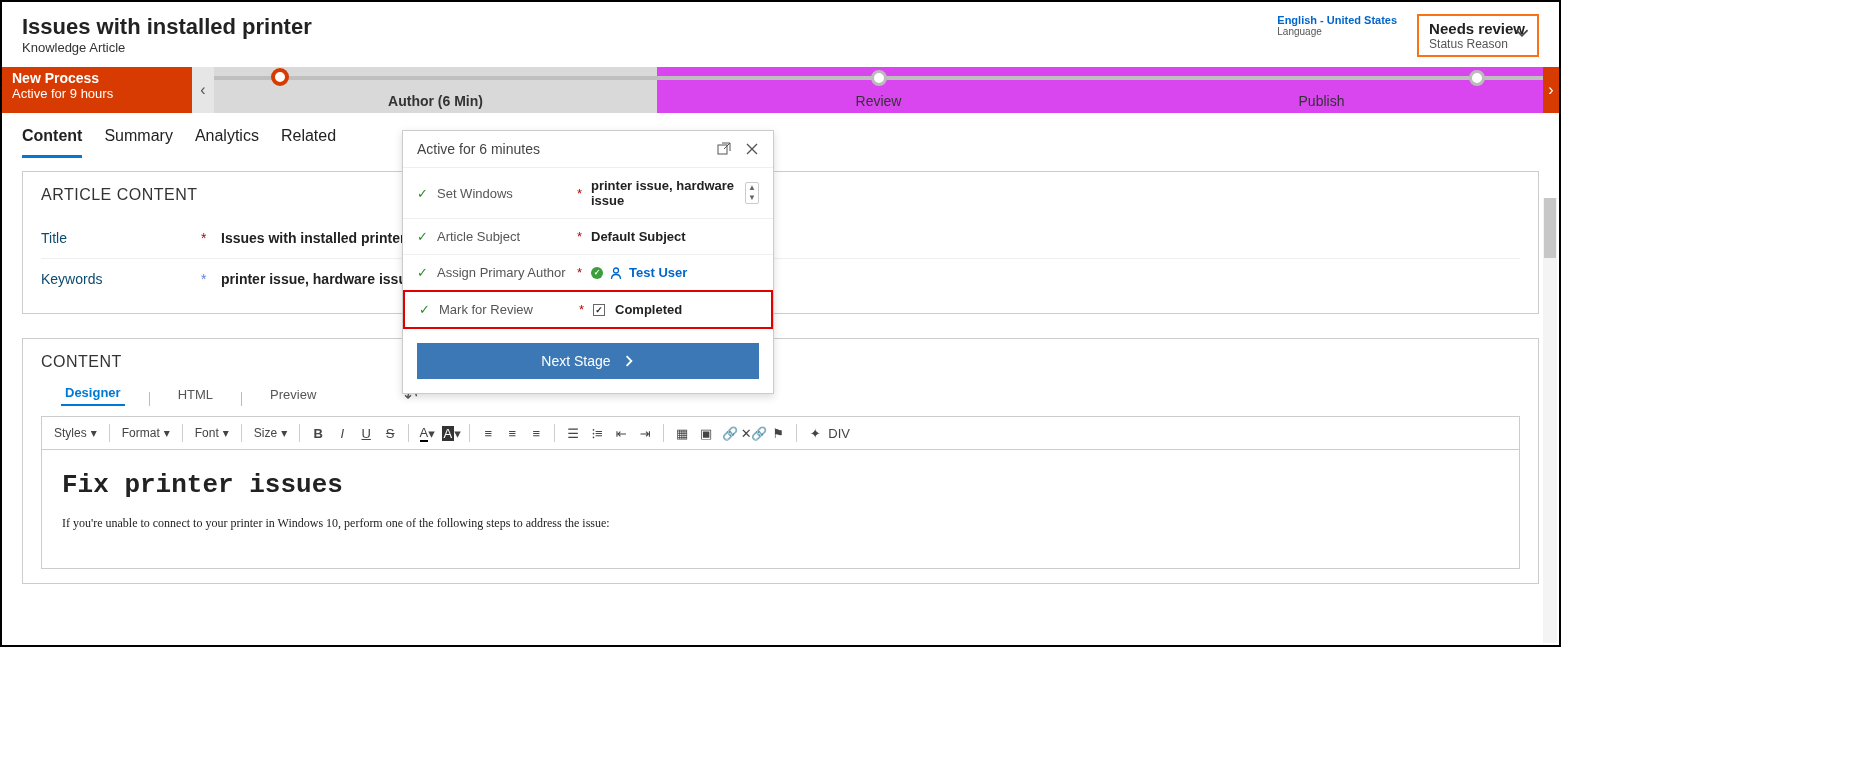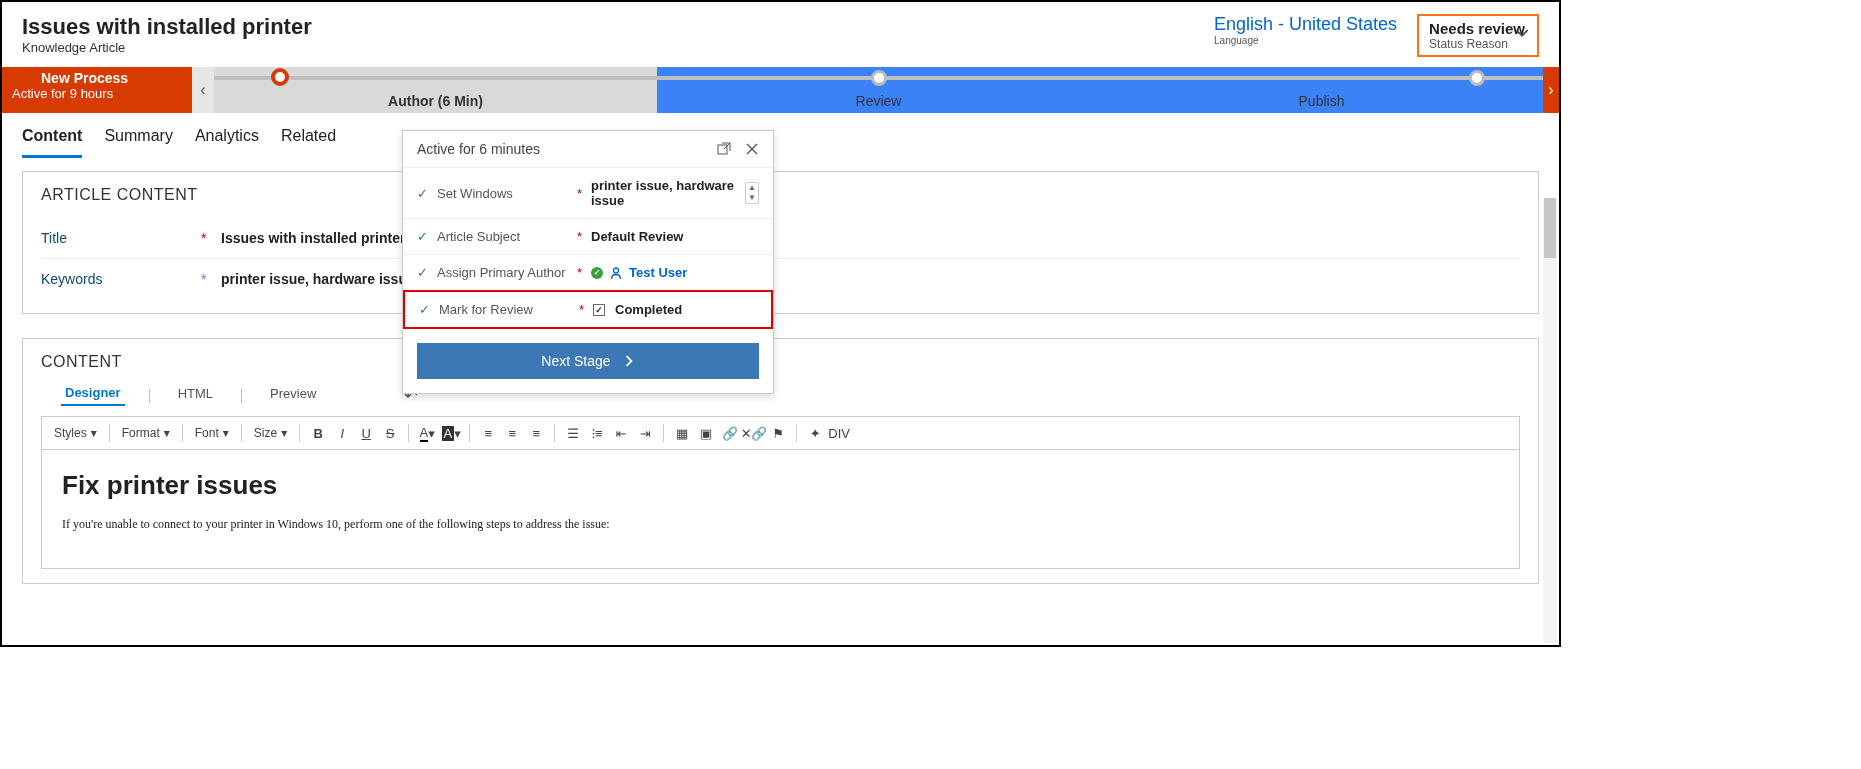--- a/index.html
+++ b/index.html
@@ -4,33 +4,33 @@
 <style>
   * { box-sizing: border-box; font-family: "Segoe UI", Arial, sans-serif; }
   body { margin:0; padding:0; background:#fff; color:#222; }
   .frame { border:2px solid #000; width:1561px; height:647px; position:relative; overflow:hidden; }
 
   
   .header { display:flex; justify-content:space-between; padding:12px 20px 10px 20px; }
   .header-left h1 { font-size:22px; font-weight:600; margin:0; }
   .header-left .sub { font-size:13px; color:#333; }
   .header-right { display:flex; gap:20px; align-items:flex-start; }
-  .hr-item .top { font-size:18px; font-weight:400; color:#0066cc; }
+  .hr-item .top { font-size:11px; font-weight:700; color:#0066cc; }
   .hr-item .bot { font-size:10px; color:#555; }
   .status-box { border:2px solid #f97316; padding:4px 12px 4px 10px; position:relative; }
   .status-box .top { color:#222; font-weight:600; font-size:15px; }
   .status-box .bot { font-size:12px; color:#555; }
   .status-box .chev { position:absolute; right:8px; top:10px; }
 
   
   .proc-row { display:flex; align-items:stretch; height:46px; }
   .proc-name { background:#d83b01; color:#fff; width:190px; padding:3px 10px; font-size:13px; }
-  .proc-name .p1 { font-size:14px; font-weight:600;margin-left:29px; }
+  .proc-name .p1 { font-size:14px; font-weight:600; }
   .proc-arrow { width:22px; background:#e6e6e6; display:flex; align-items:center; justify-content:center; cursor:pointer; font-size:16px; color:#555;}
-  .proc-stages { flex:1; background:#3b82f6; position:relative; display:flex; }
+  .proc-stages { flex:1; background:#d946ef; position:relative; display:flex; }
   .stage { flex:1; text-align:center; font-size:14px; color:#333; display:flex; flex-direction:column; justify-content:flex-end; padding-bottom:4px; }
   .stage.active { background:#d9d9d9; font-weight:600; }
   .track { position:absolute; top:9px; left:0; right:0; height:4px; background:#bfbfbf; }
   .circle { position:absolute; top:3px; width:16px; height:16px; border-radius:50%; background:#fff; border:3px solid #bbb; transform:translateX(-50%);}
   .circle.active { border:4px solid #d83b01; width:18px; height:18px; top:1px; }
   .right-arrow { width:16px; background:#d83b01; display:flex; align-items:center; justify-content:center; color:#fff; cursor:pointer;}
   .stage-label { margin-top:18px; }
 
   
   .tabs { display:flex; gap:22px; padding:10px 20px 0 20px; border-bottom:1px solid transparent; }
@@ -44,33 +44,33 @@
   .fields-row { display:flex; }
   .fcol { flex:1; }
   .field { display:flex; padding:12px 0; border-bottom:1px solid #eee; font-size:14px; }
   .field:last-child{border-bottom:none;}
   .flabel { width:160px; color:#0c4a6e; }
   .freq { color:#b00; margin-right:10px; width:10px; }
   .freq.blue{color:#5b7fd9;}
   .fval { font-weight:600; }
 
   .content-panel{}
-  .sub-tabs { display:flex; gap:24px; align-items:center; padding:0 0 10px 20px; font-size:13px; color:#555;}
+  .sub-tabs { display:flex; gap:24px; align-items:flex-end; padding:0 0 10px 20px; font-size:13px; color:#555;}
   .sub-tab{cursor:pointer; padding:0 4px 4px 4px;}
   .sub-tab.active{color:#0078d4; border-bottom:2px solid #0078d4; font-weight:600;}
   .vline{width:1px;height:14px;background:#bbb;}
   .undo{margin-left:60px; font-size:16px; cursor:pointer;}
 
   .editor-toolbar{ border:1px solid #ccc; border-bottom:none; padding:6px 8px; display:flex; align-items:center; gap:4px; font-size:12px; color:#444;}
   .dd{display:flex; align-items:center; gap:4px; padding:2px 4px; cursor:pointer;}
   .sep{width:1px;height:18px;background:#ccc;margin:0 4px;}
   .tbtn{width:20px;height:20px;display:flex;align-items:center;justify-content:center;cursor:pointer;font-size:13px;}
 
   .editor-body{ border:1px solid #ccc; padding:20px; min-height:120px;}
-  .editor-body h2{font-family: Liberation Sans, sans-serif; font-size:26px; font-weight:bold; margin:0 0 16px 0;}
+  .editor-body h2{font-family: Liberation Mono, monospace; font-size:26px; font-weight:bold; margin:0 0 16px 0;}
   .editor-body p{font-family: Georgia,'Times New Roman',serif; font-size:12px; margin:0;}
 
   
   .scroll { position:absolute; right:2px; top:196px; bottom:2px; width:14px; background:#f4f4f4;}
   .thumb{position:absolute; top:0; left:1px; right:1px; height:60px; background:#c7c7c7;}
 
   
   .popup { position:absolute; left:400px; top:128px; width:372px; background:#fff; border:1px solid #ccc; box-shadow:0 3px 8px rgba(0,0,0,.15); z-index:10;}
   .popup-head { display:flex; justify-content:space-between; align-items:center; padding:10px 14px; font-size:14px; color:#444;}
   .popup-head .icons{display:flex; gap:14px;}
@@ -274,21 +274,21 @@
             <span>▲</span>
             <span>▼</span>
           </span>
       </span>
     </div>
 
     <div class="prow">
       <span class="check">✓</span>
       <span class="plabel">Article Subject</span>
       <span class="preq">*</span>
-      <span class="pval">Default Review</span>
+      <span class="pval">Default Subject</span>
     </div>
 
     <div class="prow">
       <span class="check">✓</span>
       <span class="plabel">Assign Primary Author</span>
       <span class="preq">*</span>
       <span class="pval">
         <span class="green-dot">✓</span>
         <span class="person-icon">
           <svg width="14" height="14" viewBox="0 0 14 14">

